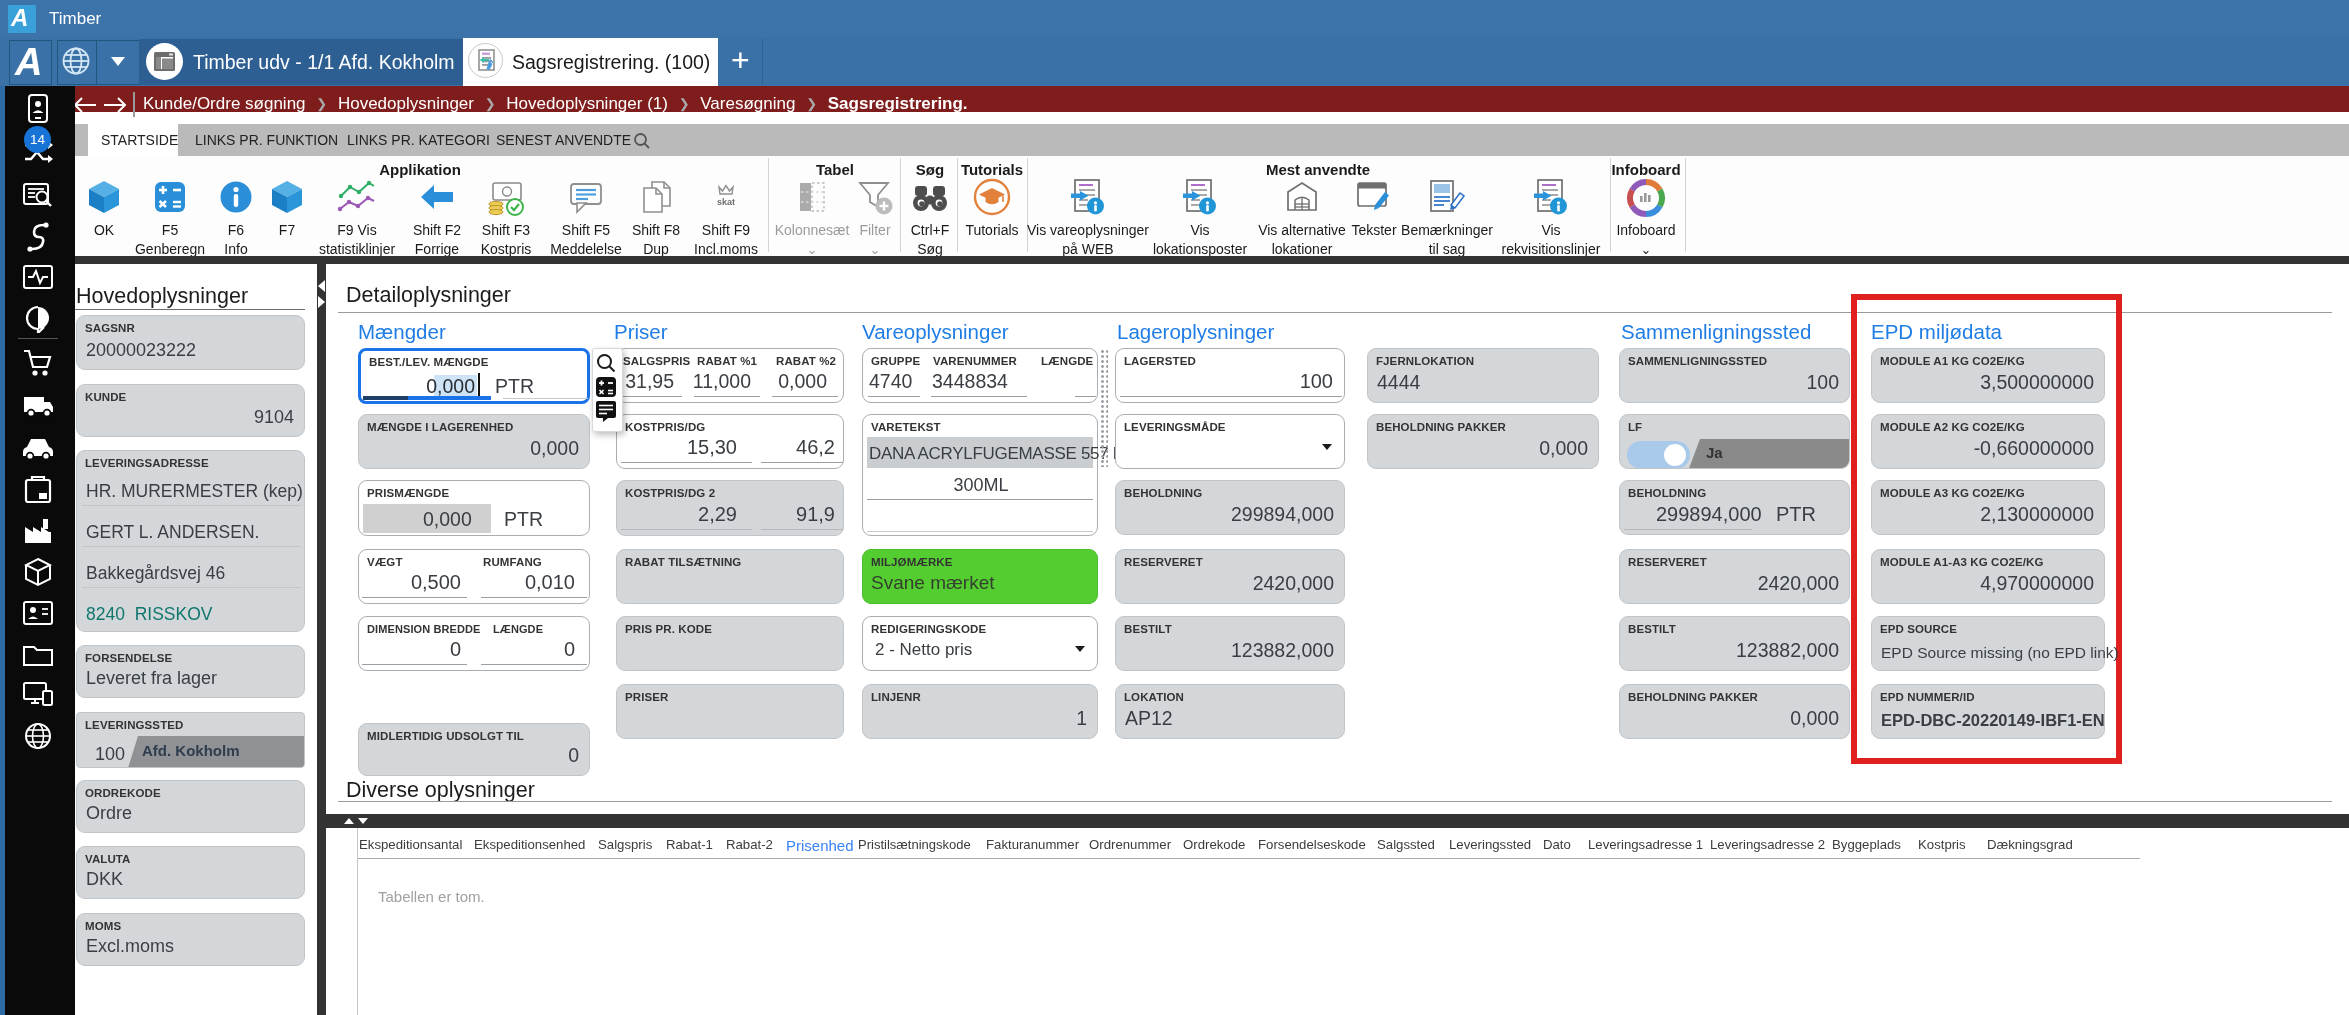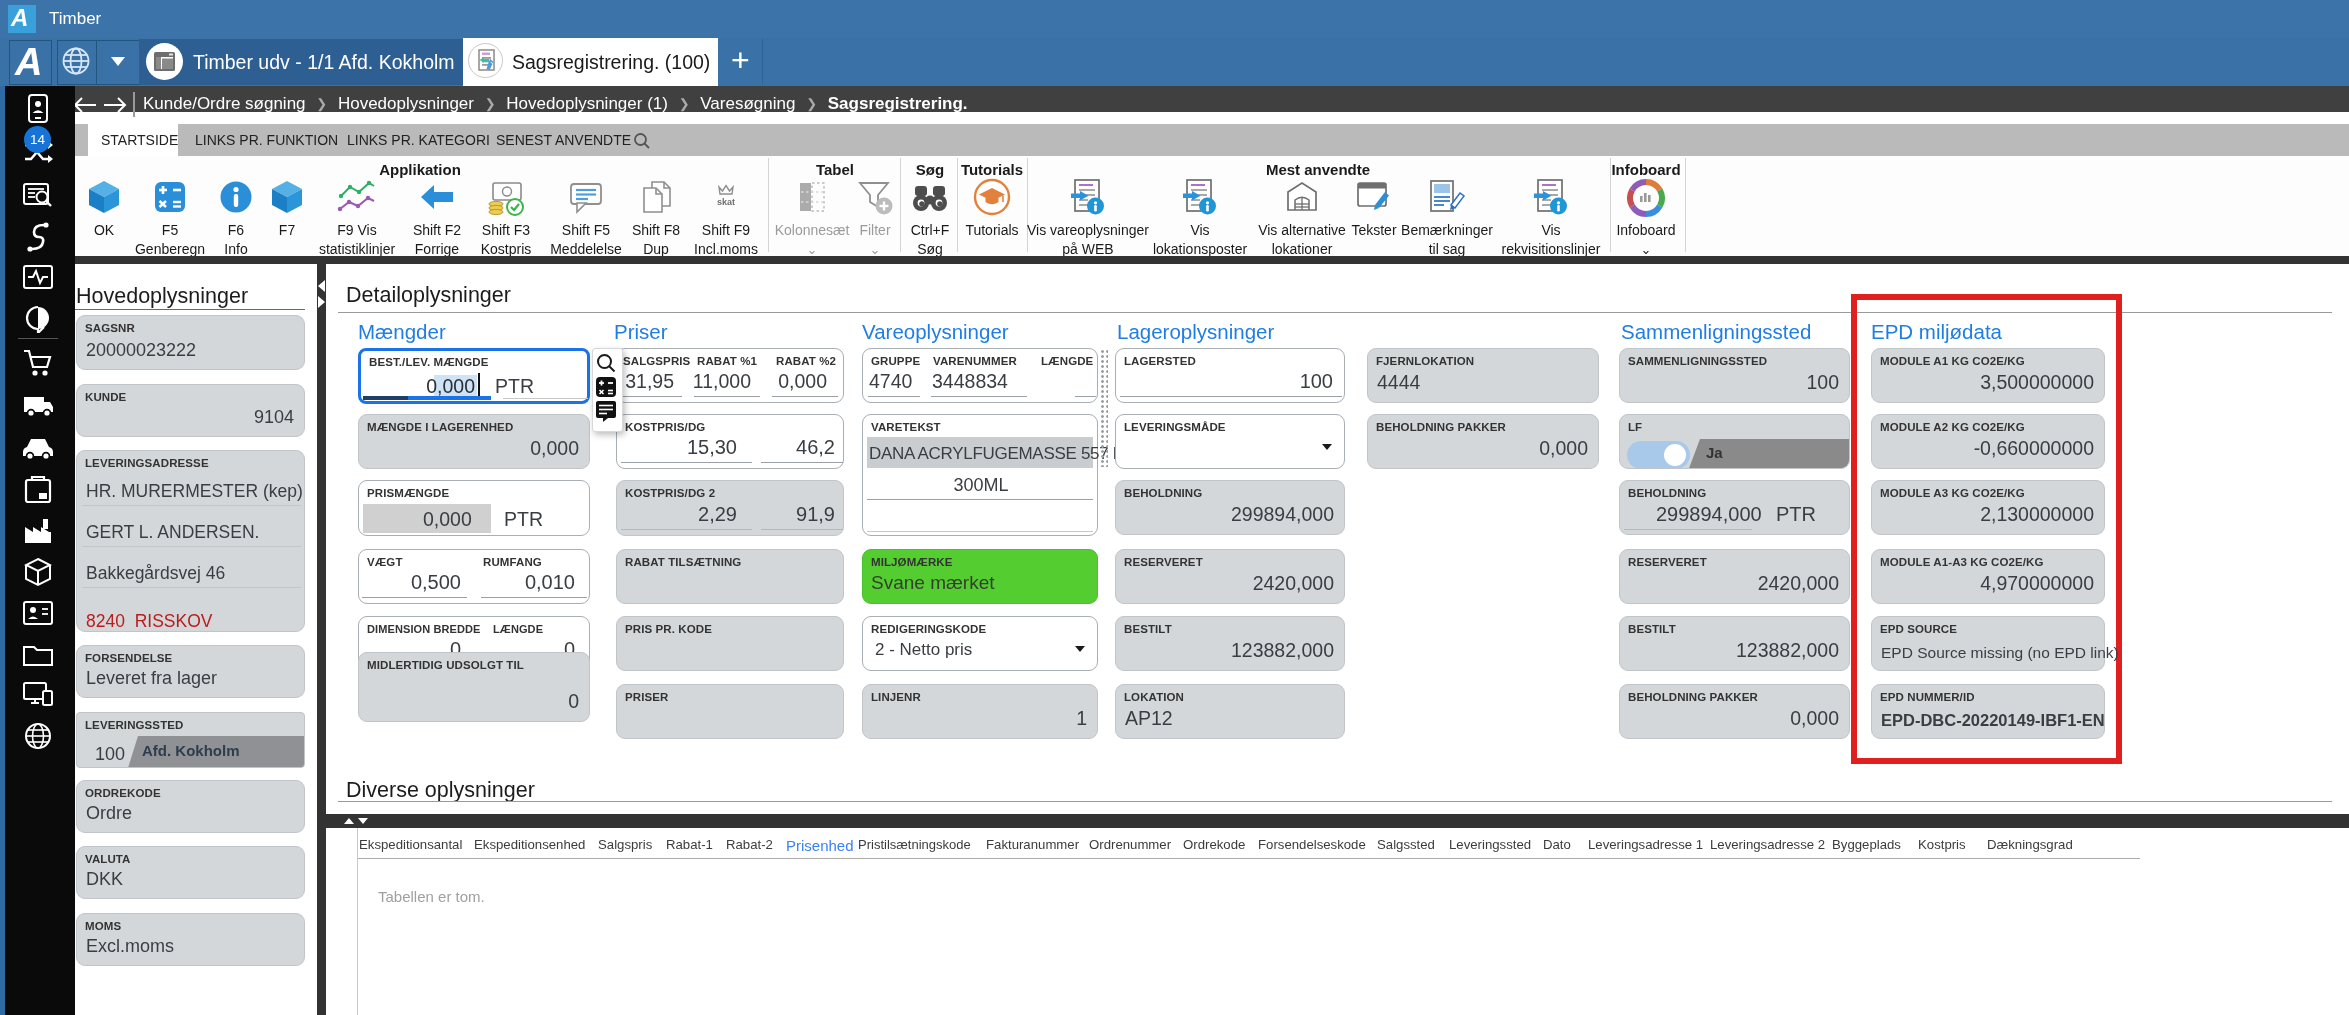--- a/index.html
+++ b/index.html
@@ -2,21 +2,21 @@
 <html><head>
 <meta charset="utf-8">
 <style>
   html,body{margin:0;padding:0;}
   #app{position:relative;width:2349px;height:1015px;overflow:hidden;background:#fff;
        font-family:"Liberation Sans",sans-serif;}
   .abs{position:absolute;}
   
   .titlebar{position:absolute;left:0;top:0;width:2349px;height:38px;background:#3c73a9;}
   .tabbar{position:absolute;left:0;top:38px;width:2349px;height:48px;background:#3a72a8;}
-  .crumb{position:absolute;left:0;top:86px;width:2349px;height:26px;background:#404040;}
+  .crumb{position:absolute;left:0;top:86px;width:2349px;height:26px;background:#7f1d1d;}
   .menubar{position:absolute;left:75px;top:124px;width:2274px;height:32px;background:#bababa;}
   .ribbon{position:absolute;left:75px;top:156px;width:2274px;height:100px;background:#fdfdfd;}
   .darkstrip{position:absolute;left:75px;top:256px;width:2274px;height:8px;background:#333;}
   .sidebar{position:absolute;left:0;top:86px;width:75px;height:929px;background:#0a0a0a;}
   .sidestripe{position:absolute;left:0;top:86px;width:5px;height:929px;background:#2e6ba4;}
   .leftpanel{position:absolute;left:75px;top:264px;width:242px;height:751px;background:#fff;}
   .vsplit{position:absolute;left:317px;top:264px;width:9px;height:751px;background:#333;}
   .mainp{position:absolute;left:326px;top:264px;width:2023px;height:751px;background:#fff;}
   .hsplit{position:absolute;left:326px;top:814px;width:2023px;height:14px;background:#333;}
 
@@ -421,21 +421,21 @@
       <div class="val vr" style="font-size:18px;">9104</div>
     </div>
   <div class="fb g" style="left:76px;top:450px;width:229px;height:182px;">
     <div class="lbl">LEVERINGSADRESSE</div>
     <div class="abs" style="left:9px;top:30px;font-size:17.5px;color:#3a3e43;white-space:nowrap;">HR. MURERMESTER (kep)</div>
     <div class="abs" style="left:5px;top:54px;width:219px;height:1px;background:#c3c6c9;"></div>
     <div class="abs" style="left:9px;top:71px;font-size:17.5px;color:#3a3e43;white-space:nowrap;">GERT L. ANDERSEN.</div>
     <div class="abs" style="left:5px;top:95px;width:219px;height:1px;background:#c3c6c9;"></div>
     <div class="abs" style="left:9px;top:112px;font-size:17.5px;color:#3a3e43;white-space:nowrap;">Bakkegårdsvej 46</div>
     <div class="abs" style="left:5px;top:136px;width:219px;height:1px;background:#c3c6c9;"></div>
-    <div class="abs" style="left:9px;top:160px;font-size:17.5px;color:#b91c1c;white-space:nowrap;">8240&nbsp;&nbsp;RISSKOV</div>
+    <div class="abs" style="left:9px;top:153px;font-size:17.5px;color:#0f766e;white-space:nowrap;">8240&nbsp;&nbsp;RISSKOV</div>
   </div>
   <div class="fb g" style="left:76px;top:645px;width:229px;height:53px;">
       <div class="lbl">FORSENDELSE</div>
       <div class="val vl" style="font-size:18px;">Leveret fra lager</div>
     </div>
   <div class="fb g" style="left:76px;top:712px;width:229px;height:56px;overflow:hidden;border-radius:4px;">
     <div class="lbl">LEVERINGSSTED</div>
     <div class="abs" style="left:18px;top:31px;font-size:18px;color:#3a3e43;">100</div>
     <div class="abs" style="left:51px;top:23px;width:178px;height:32px;background:#8f9194;clip-path:polygon(10px 0,100% 0,100% 100%,0 100%);"></div>
     <div class="abs" style="left:65px;top:29px;font-size:15px;font-weight:bold;color:#2e3d4e;">Afd. Kokholm</div>
@@ -519,21 +519,21 @@
     <div class="ul" style="left:122px;bottom:5px;width:106px;"></div>
   </div>
   <div class="fb w" style="left:358px;top:616px;width:232px;height:55px;">
     <div class="lbl" style="font-size:11px;">DIMENSION BREDDE</div>
       <div class="lbl" style="left:134px;font-size:11px;">LÆNGDE</div>
     <div class="abs" style="right:128px;bottom:9px;font-size:20px;color:#3a3e43;">0</div>
     <div class="abs" style="right:14px;bottom:9px;font-size:20px;color:#3a3e43;">0</div>
     <div class="ul" style="left:3px;bottom:5px;width:105px;"></div>
     <div class="ul" style="left:122px;bottom:5px;width:106px;"></div>
   </div>
-  <div class="fb g" style="left:358px;top:652px;width:232px;height:70px;">
+  <div class="fb g" style="left:358px;top:723px;width:232px;height:53px;">
       <div class="lbl">MIDLERTIDIG UDSOLGT TIL</div>
       <div class="val vr">0</div>
     </div>
 
   <div class="fb w" style="left:616px;top:348px;width:228px;height:55px;">
     <div class="lbl" style="left:6px;">SALGSPRIS</div>
       <div class="lbl" style="left:80px;">RABAT %1</div>
       <div class="lbl" style="left:159px;">RABAT %2</div>
     <div class="abs" style="right:169px;bottom:9px;font-size:19.5px;color:#3a3e43;">31,95</div>
     <div class="abs" style="right:92px;bottom:9px;font-size:19.5px;color:#3a3e43;">11,000</div>

